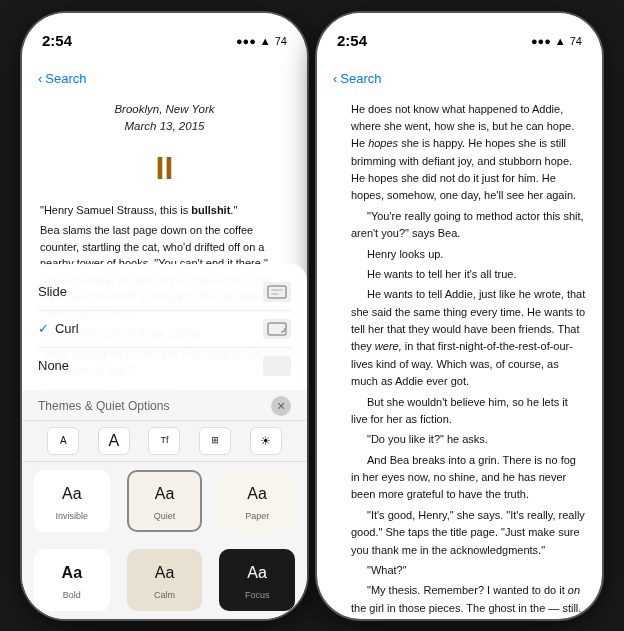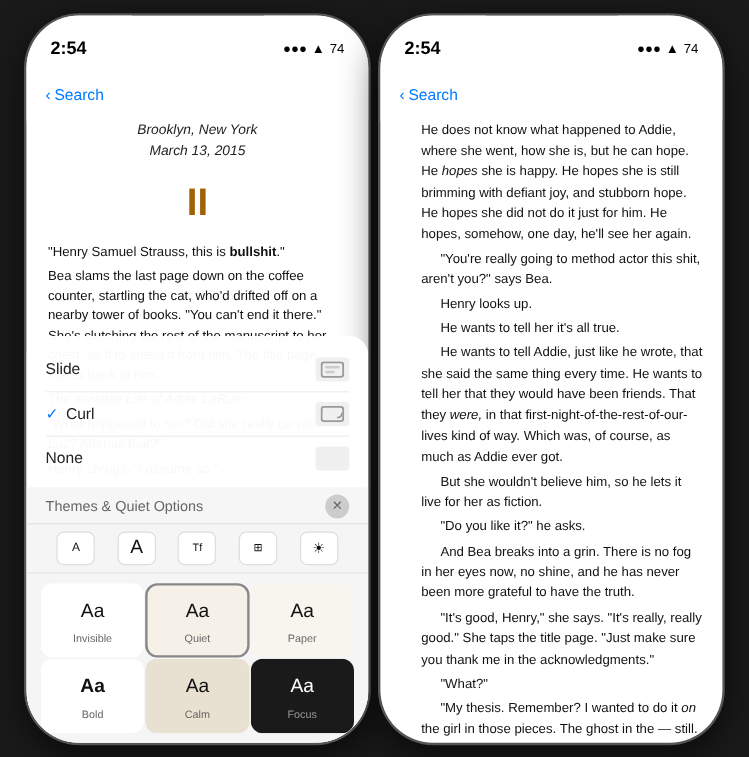--- a/index.html
+++ b/index.html
@@ -213,21 +213,21 @@
       justify-content: center;
       font-size: 13px;
     }
 
     .font-ctrl-btn.small { font-size: 10px; }
     .font-ctrl-btn.large { font-size: 16px; }
 
     .themes-grid {
       display: grid;
       grid-template-columns: repeat(3, 1fr);
-      gap: 1px;
+      gap: 17px;
       padding: 8px 12px;
       background: #f5f5f5;
     }
 
     .theme-card {
       border-radius: 10px;
       overflow: hidden;
       display: flex;
       flex-direction: column;
       align-items: center;

